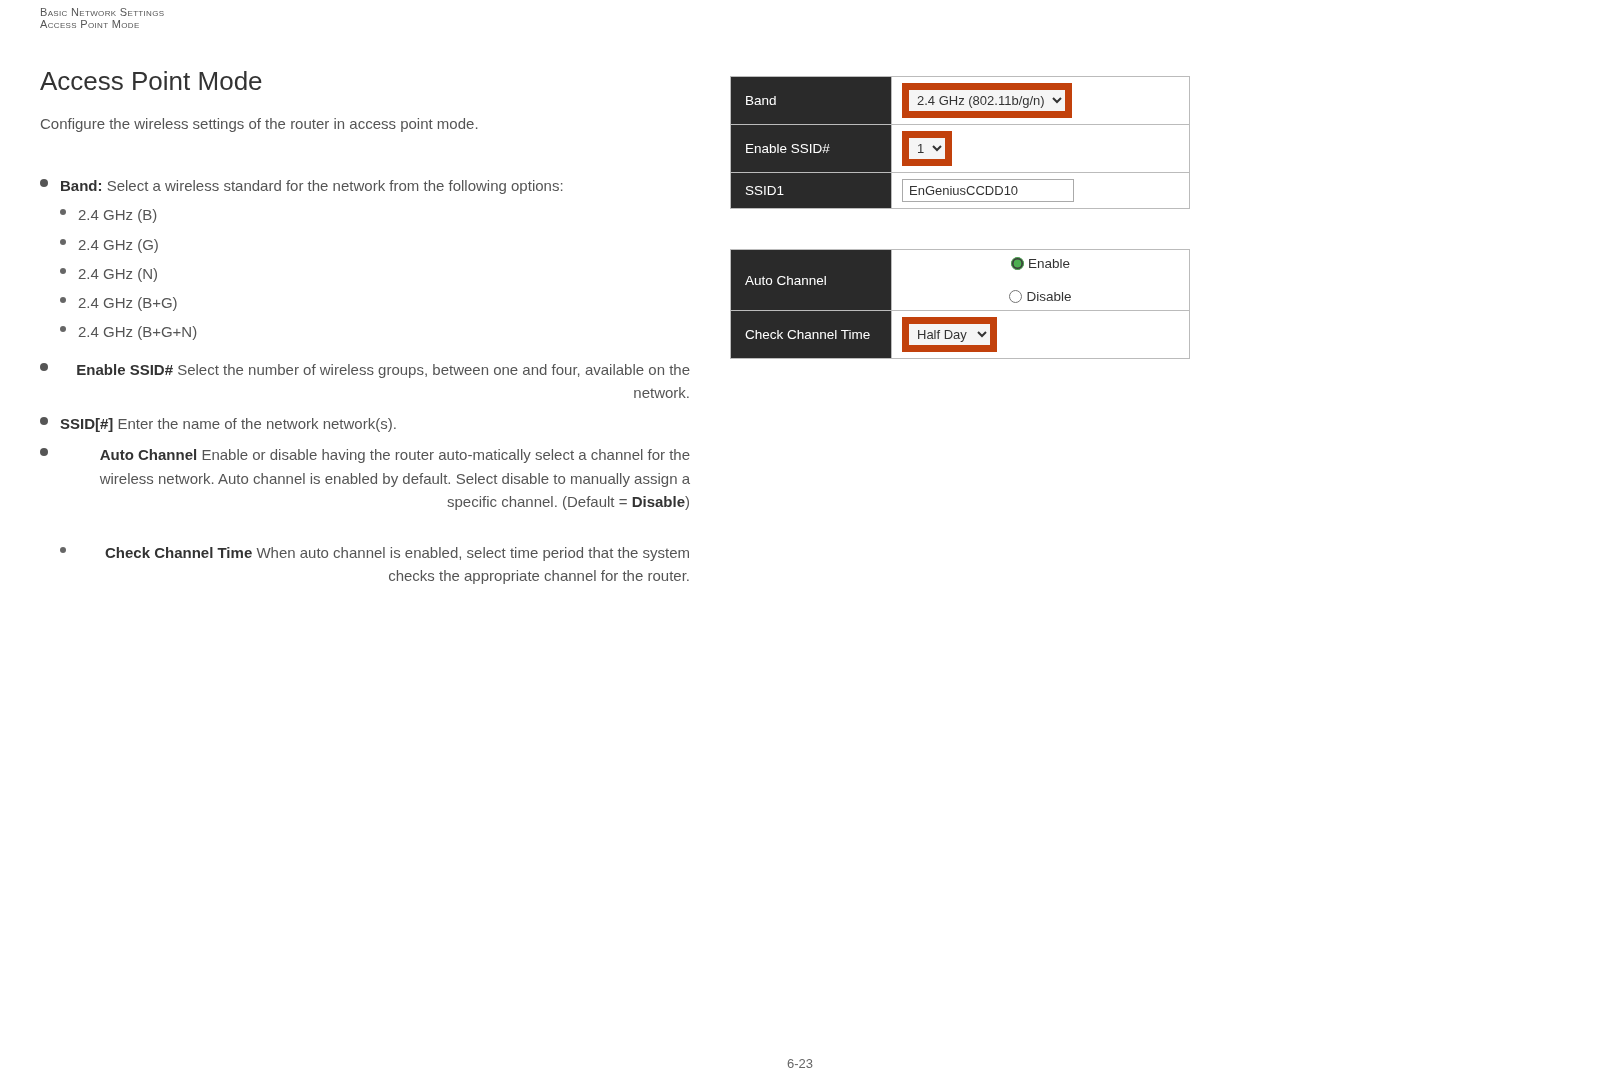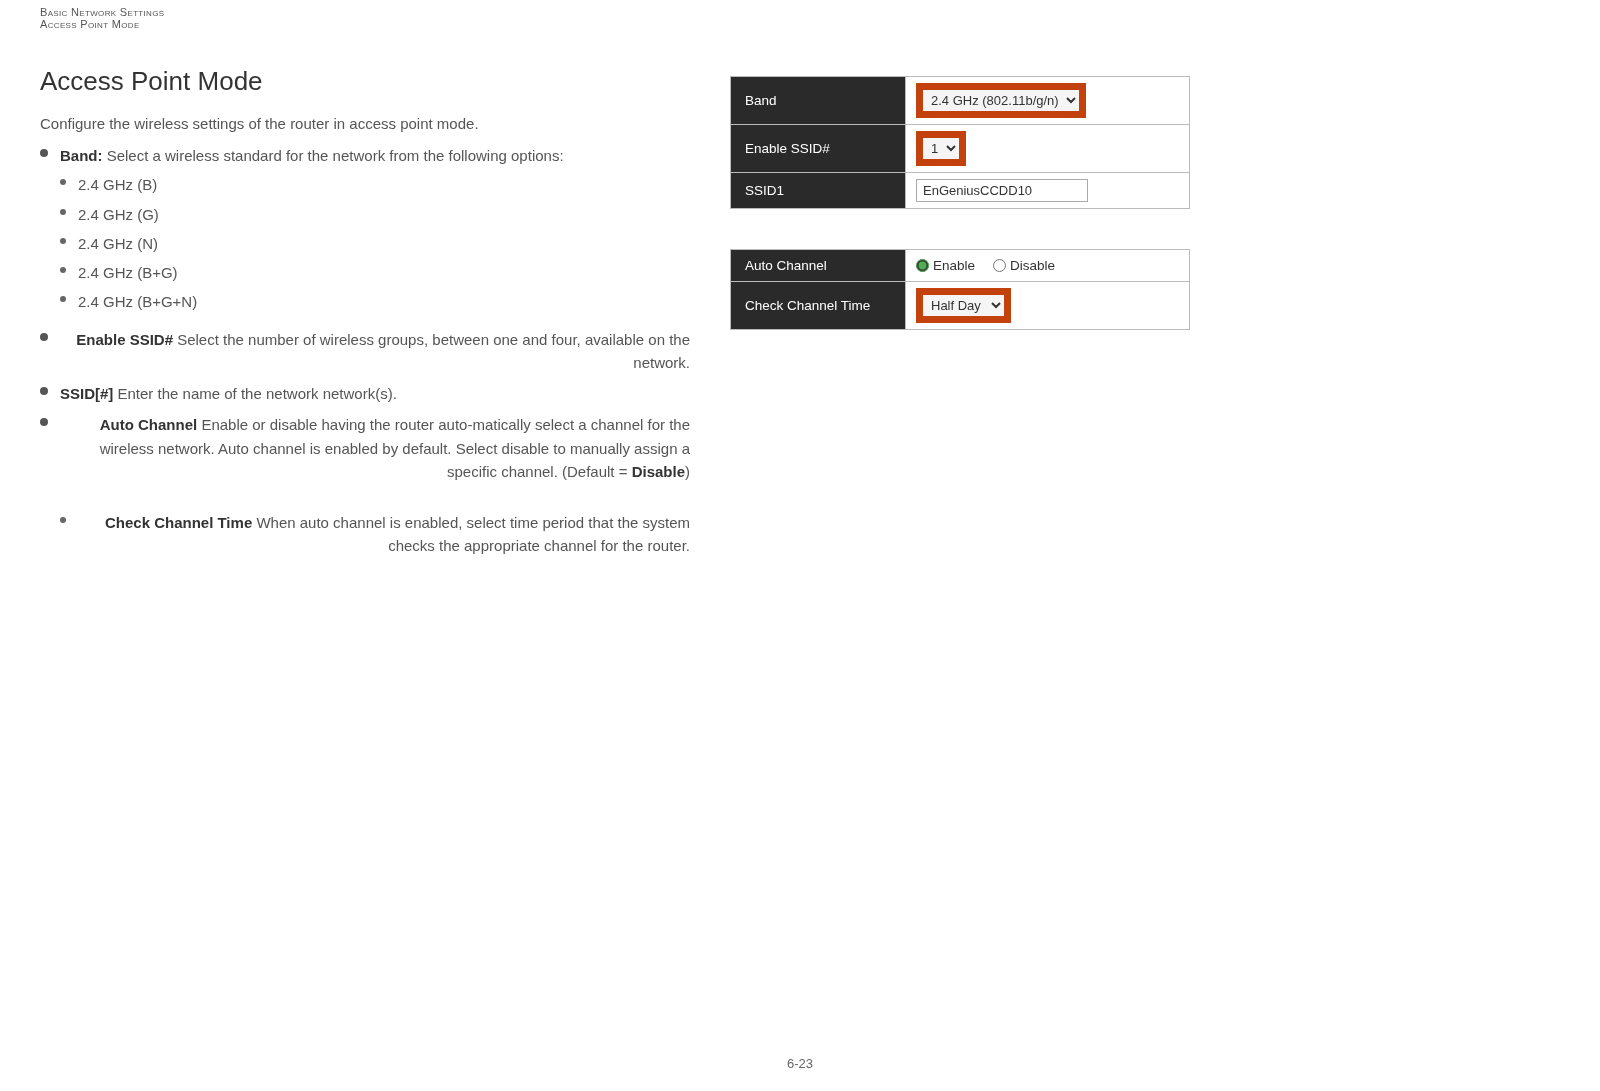--- a/index.html
+++ b/index.html
@@ -45,21 +45,21 @@
       font-size: 26px;
       font-weight: normal;
       color: #333;
       margin-bottom: 18px;
       font-family: Arial, sans-serif;
     }
 
     .intro-text {
       font-size: 15px;
       color: #555;
-      margin-bottom: 12px;
+      margin-bottom: 42px;
     }
 
     .bullet-list {
       list-style: none;
       padding: 0;
       margin: 0;
     }
 
     .bullet-list > li {
       display: flex;
@@ -121,21 +121,21 @@
 
     .settings-table tr td {
       padding: 0;
       border: 1px solid #bbb;
     }
 
     .settings-table tr td.label-cell {
       background: #2a2a2a;
       color: #fff;
       padding: 8px 14px;
-      width: 175px;
+      width: 161px;
       font-size: 13.5px;
       font-weight: normal;
     }
 
     .settings-table tr td.value-cell {
       background: #fff;
       padding: 6px 10px;
       color: #333;
     }
 
@@ -154,20 +154,21 @@
       width: 172px;
       color: #333;
       background: #fff;
     }
 
     .radio-group {
       display: flex;
       align-items: center;
       gap: 18px;
       font-size: 13.5px;
+      flex-direction: column;
     }
 
     .radio-group label {
       display: flex;
       align-items: center;
       gap: 4px;
       cursor: pointer;
     }
 
     .radio-enabled {

